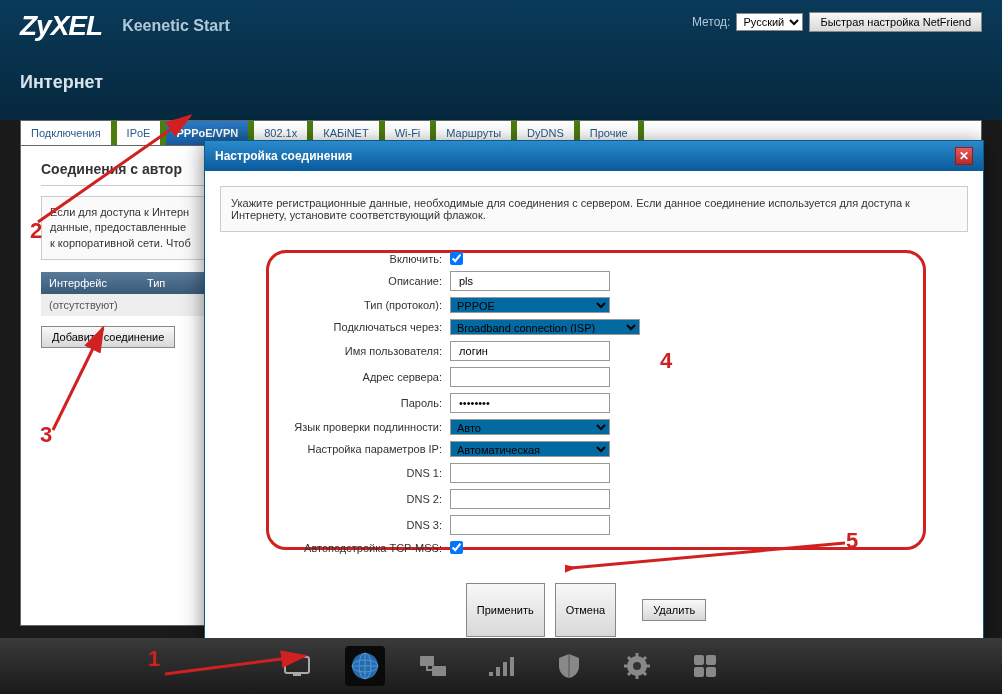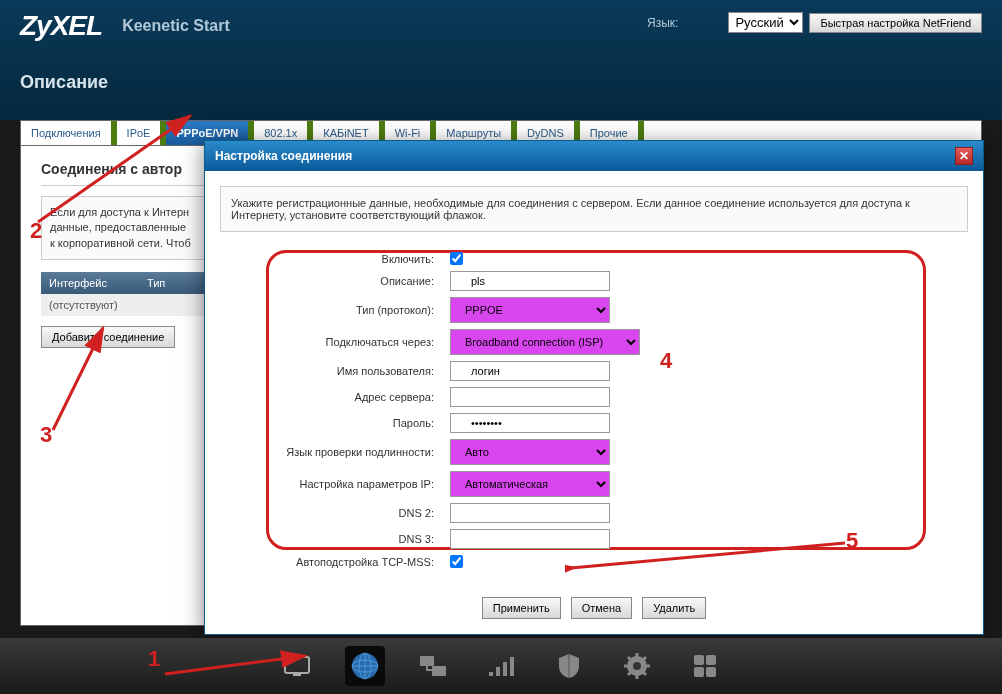--- a/index.html
+++ b/index.html
@@ -3,21 +3,21 @@
 <meta charset="utf-8">
 <style>
 *{box-sizing:border-box;margin:0;padding:0;font-family:Arial,sans-serif;}
 body{background:#1a1a1a;width:1002px;height:694px;overflow:hidden;position:relative;}
 .top-gradient{background:linear-gradient(to bottom,#0a3a5a 0%,#05283d 100%);height:120px;padding:10px 20px;}
 .brand-row{display:flex;align-items:center;gap:20px;}
 .logo{color:#fff;font-size:28px;font-weight:bold;font-style:italic;letter-spacing:-1px;}
 .model{color:#b0c8d8;font-size:16px;font-weight:bold;}
 .lang-row{position:absolute;top:12px;right:20px;display:flex;align-items:center;gap:6px;}
 .lang-label{color:#b0c8d8;font-size:12px;}
-.lang-select{background:#fff;border:1px solid #888;font-size:13px;padding:1px 2px;margin-left:44px;}
+.lang-select{background:#fff;border:1px solid #888;font-size:11px;padding:1px 2px;}
 .quick-btn{background:linear-gradient(#f8f8f8,#d8d8d8);border:1px solid #888;font-size:11px;padding:3px 10px;cursor:pointer;}
 .page-title{color:#d8e4ec;font-size:18px;font-weight:bold;margin-top:30px;}
 .tabs-row{background:#fff;display:flex;border:1px solid #666;margin:0 20px;}
 .tab{padding:6px 10px;font-size:11px;color:#2a5a8a;cursor:pointer;border-right:6px solid #4d7c0f;}
 .tab.active{background:linear-gradient(#2a7bc8,#185a9a);color:#fff;font-weight:bold;}
 .content-panel{background:#fff;margin:0 20px;padding:15px 20px;border:1px solid #666;border-top:none;min-height:480px;}
 .section-title{font-size:14px;font-weight:bold;color:#333;margin-bottom:8px;}
 .hr{border-top:1px solid #ccc;margin-bottom:10px;}
 .desc-text{font-size:11px;color:#333;line-height:1.4;border:1px solid #ccc;padding:8px;background:#fafafa;}
 .table-header{background:linear-gradient(#5a7a9a,#3a5a7a);color:#fff;font-size:11px;padding:5px 8px;margin-top:12px;display:flex;gap:40px;}
@@ -26,44 +26,44 @@
 .dock{position:absolute;bottom:0;left:0;right:0;height:56px;background:linear-gradient(#3a3a3a,#1a1a1a);display:flex;align-items:center;justify-content:center;gap:28px;}
 .dock-icon{width:40px;height:40px;display:flex;align-items:center;justify-content:center;color:#aaa;cursor:pointer;}
 .dock-icon.active{background:#0a0a0a;border-radius:4px;}
 .modal{position:absolute;top:140px;left:204px;width:780px;background:#fff;border:1px solid #0a5a8a;box-shadow:0 4px 20px rgba(0,0,0,0.5);}
 .modal-header{background:linear-gradient(#2a8acc,#0a5a9a);color:#fff;padding:6px 10px;display:flex;justify-content:space-between;align-items:center;}
 .modal-title{font-size:12px;font-weight:bold;}
 .close-btn{width:18px;height:18px;background:linear-gradient(#e85a5a,#b82a2a);border:1px solid #882020;color:#fff;display:flex;align-items:center;justify-content:center;font-size:12px;cursor:pointer;font-weight:bold;}
 .modal-body{padding:15px;}
 .modal-desc{font-size:11px;color:#333;border:1px solid #ccc;padding:10px;background:#fafafa;margin-bottom:15px;}
 .form-group{display:flex;align-items:center;margin-bottom:6px;position:relative;z-index:2;}
-.form-label{width:220px;text-align:right;padding-right:16px;font-size:11px;color:#333;}
-.form-input{width:160px;border:1px solid #999;padding:2px 20px;font-size:11px;height:20px;}
-.form-select{width:160px;border:1px solid #999;padding:1px 10px;font-size:11px;height:26px;background:#d946ef;}
+.form-label{width:220px;text-align:right;padding-right:8px;font-size:11px;color:#333;}
+.form-input{width:160px;border:1px solid #999;padding:2px 8px;font-size:11px;height:20px;}
+.form-select{width:160px;border:1px solid #999;padding:1px 2px;font-size:11px;height:16px;background:#0369a1;}
 .form-wrap{position:relative;padding:5px 10px;}
 .red-box{position:absolute;top:3px;left:46px;width:660px;height:300px;border:3px solid #d02020;border-radius:20px;pointer-events:none;}
 .modal-buttons{display:flex;justify-content:center;gap:10px;margin-top:18px;}
 .annotation{position:absolute;color:#d02020;font-size:22px;font-weight:bold;z-index:50;pointer-events:none;}
 svg{display:block;}
 .arrow{position:absolute;pointer-events:none;z-index:49;}
 </style>
 </head>
 <body>
 
 <div class="top-gradient">
   <div class="brand-row">
     <div class="logo">ZyXEL</div>
     <div class="model">Keenetic Start</div>
   </div>
   <div class="lang-row">
-    <span class="lang-label">Язык:</span>
+    <span class="lang-label">Метод:</span>
     <select class="lang-select"><option>Русский</option></select>
     <button class="quick-btn">Быстрая настройка NetFriend</button>
   </div>
-  <div class="page-title">Описание</div>
+  <div class="page-title">Интернет</div>
 </div>
 
 <div class="tabs-row">
   <div class="tab">Подключения</div>
   <div class="tab">IPoE</div>
   <div class="tab active">PPPoE/VPN</div>
   <div class="tab">802.1x</div>
   <div class="tab">КАБiNET</div>
   <div class="tab">Wi-Fi</div>
   <div class="tab">Маршруты</div>
@@ -125,36 +125,40 @@
         </div>
       <div class="form-group">
           <div class="form-label">Язык проверки подлинности:</div>
           <select class="form-select"><option>Авто</option></select>
         </div>
       <div class="form-group">
           <div class="form-label">Настройка параметров IP:</div>
           <select class="form-select"><option>Автоматическая</option></select>
         </div>
       <div class="form-group">
+          <div class="form-label">DNS 1:</div>
+          <input class="form-input" style="">
+        </div>
+      <div class="form-group">
           <div class="form-label">DNS 2:</div>
           <input class="form-input" style="">
         </div>
       <div class="form-group">
           <div class="form-label">DNS 3:</div>
           <input class="form-input" style="">
         </div>
       <div class="form-group">
           <div class="form-label">Автоподстройка TCP-MSS:</div>
           <input type="checkbox" checked="" style="">
         </div>
     </div>
     <div class="modal-buttons">
       <button class="btn" style="margin:0;">Применить</button>
       <button class="btn" style="margin:0;">Отмена</button>
-      <button class="btn" style="margin:0;">Удалить</button>
+      <button class="btn" style="margin:16px;">Удалить</button>
     </div>
   </div>
 </div>
 
 <div class="dock">
   <div class="dock-icon">
       <svg width="28" height="22" viewBox="0 0 28 22">
         <rect x="2" y="2" width="24" height="16" rx="2" fill="none" stroke="#aaa" stroke-width="2"></rect>
         <rect x="10" y="18" width="8" height="3" fill="#aaa"></rect>
       </svg>

